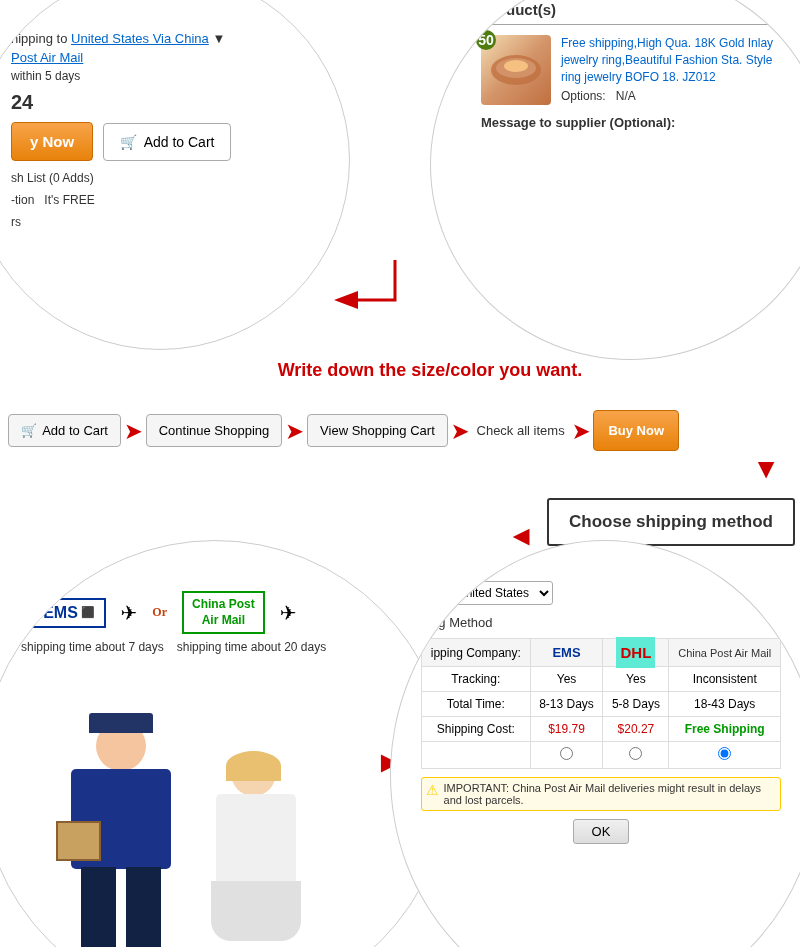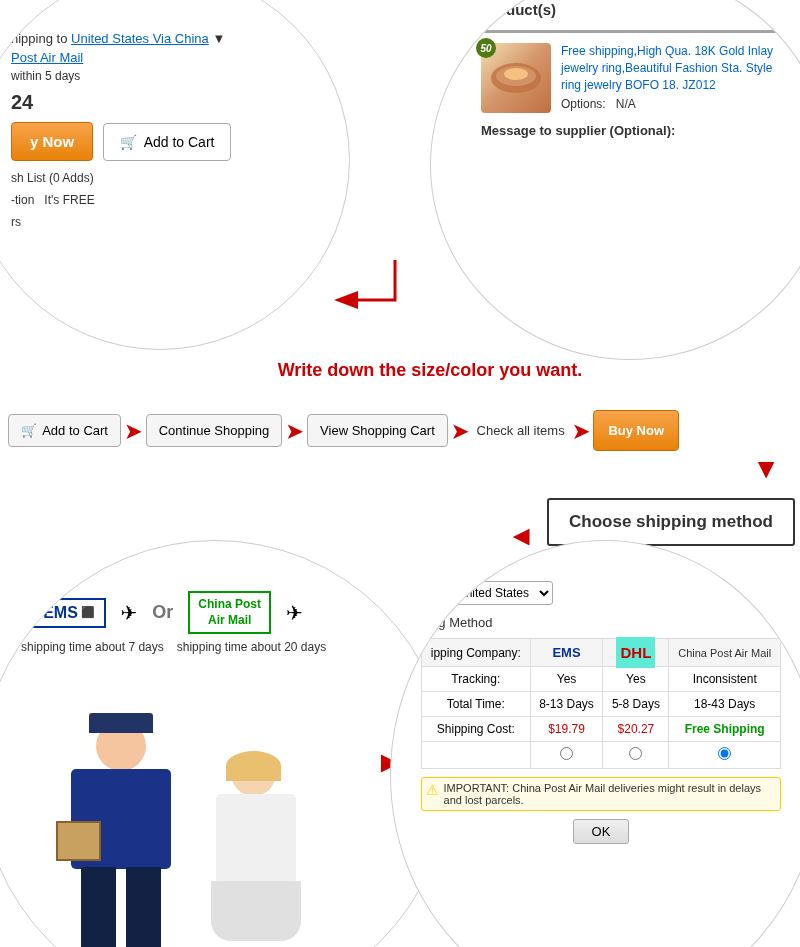--- a/index.html
+++ b/index.html
@@ -131,22 +131,22 @@
       top: 30px;
       left: 50px;
       width: 310px;
     }
 
     .products-label {
       font-size: 15px;
       font-weight: bold;
       color: #333;
       margin-bottom: 10px;
-      border-bottom: 3px solid #a3a3a3;
-      padding-bottom: 12px;
+      border-bottom: 1px solid #a3a3a3;
+      padding-bottom: 6px;
     }
 
     .product-row {
       display: flex;
       gap: 10px;
       margin-bottom: 10px;
     }
 
     .product-img-wrap {
       position: relative;
@@ -166,29 +166,28 @@
       font-size: 10px;
       color: #fff;
     }
 
     .badge-50 {
       position: absolute;
       top: -5px;
       left: -5px;
       background: #4d7c0f;
       color: #fff;
-      font-size: 10px;
+      font-size: 14px;
       font-weight: bold;
       border-radius: 50%;
       width: 20px;
       height: 20px;
       display: flex;
       align-items: center;
       justify-content: center;
-      font-style: italic;
     }
 
     .product-desc {
       font-size: 12px;
       color: #0066cc;
       line-height: 1.4;
     }
 
     .options-line {
       font-size: 12px;
@@ -383,23 +382,24 @@
     .ems-stripe {
       color: #cc0000;
       font-size: 14px;
     }
 
     .plane-icon {
       font-size: 20px;
     }
 
     .or-text {
-      font-size: 18px;
-      color: #737373;
-      font-weight: bold;
+      font-size: 12px;
+      color: #c2410c;
+      font-weight: bold;
+      font-family: Liberation Serif, serif;
     }
 
     .china-post-logo {
       border: 2px solid #009900;
       padding: 4px 8px;
       color: #009900;
       font-size: 12px;
       font-weight: bold;
       text-align: center;
       line-height: 1.3;

